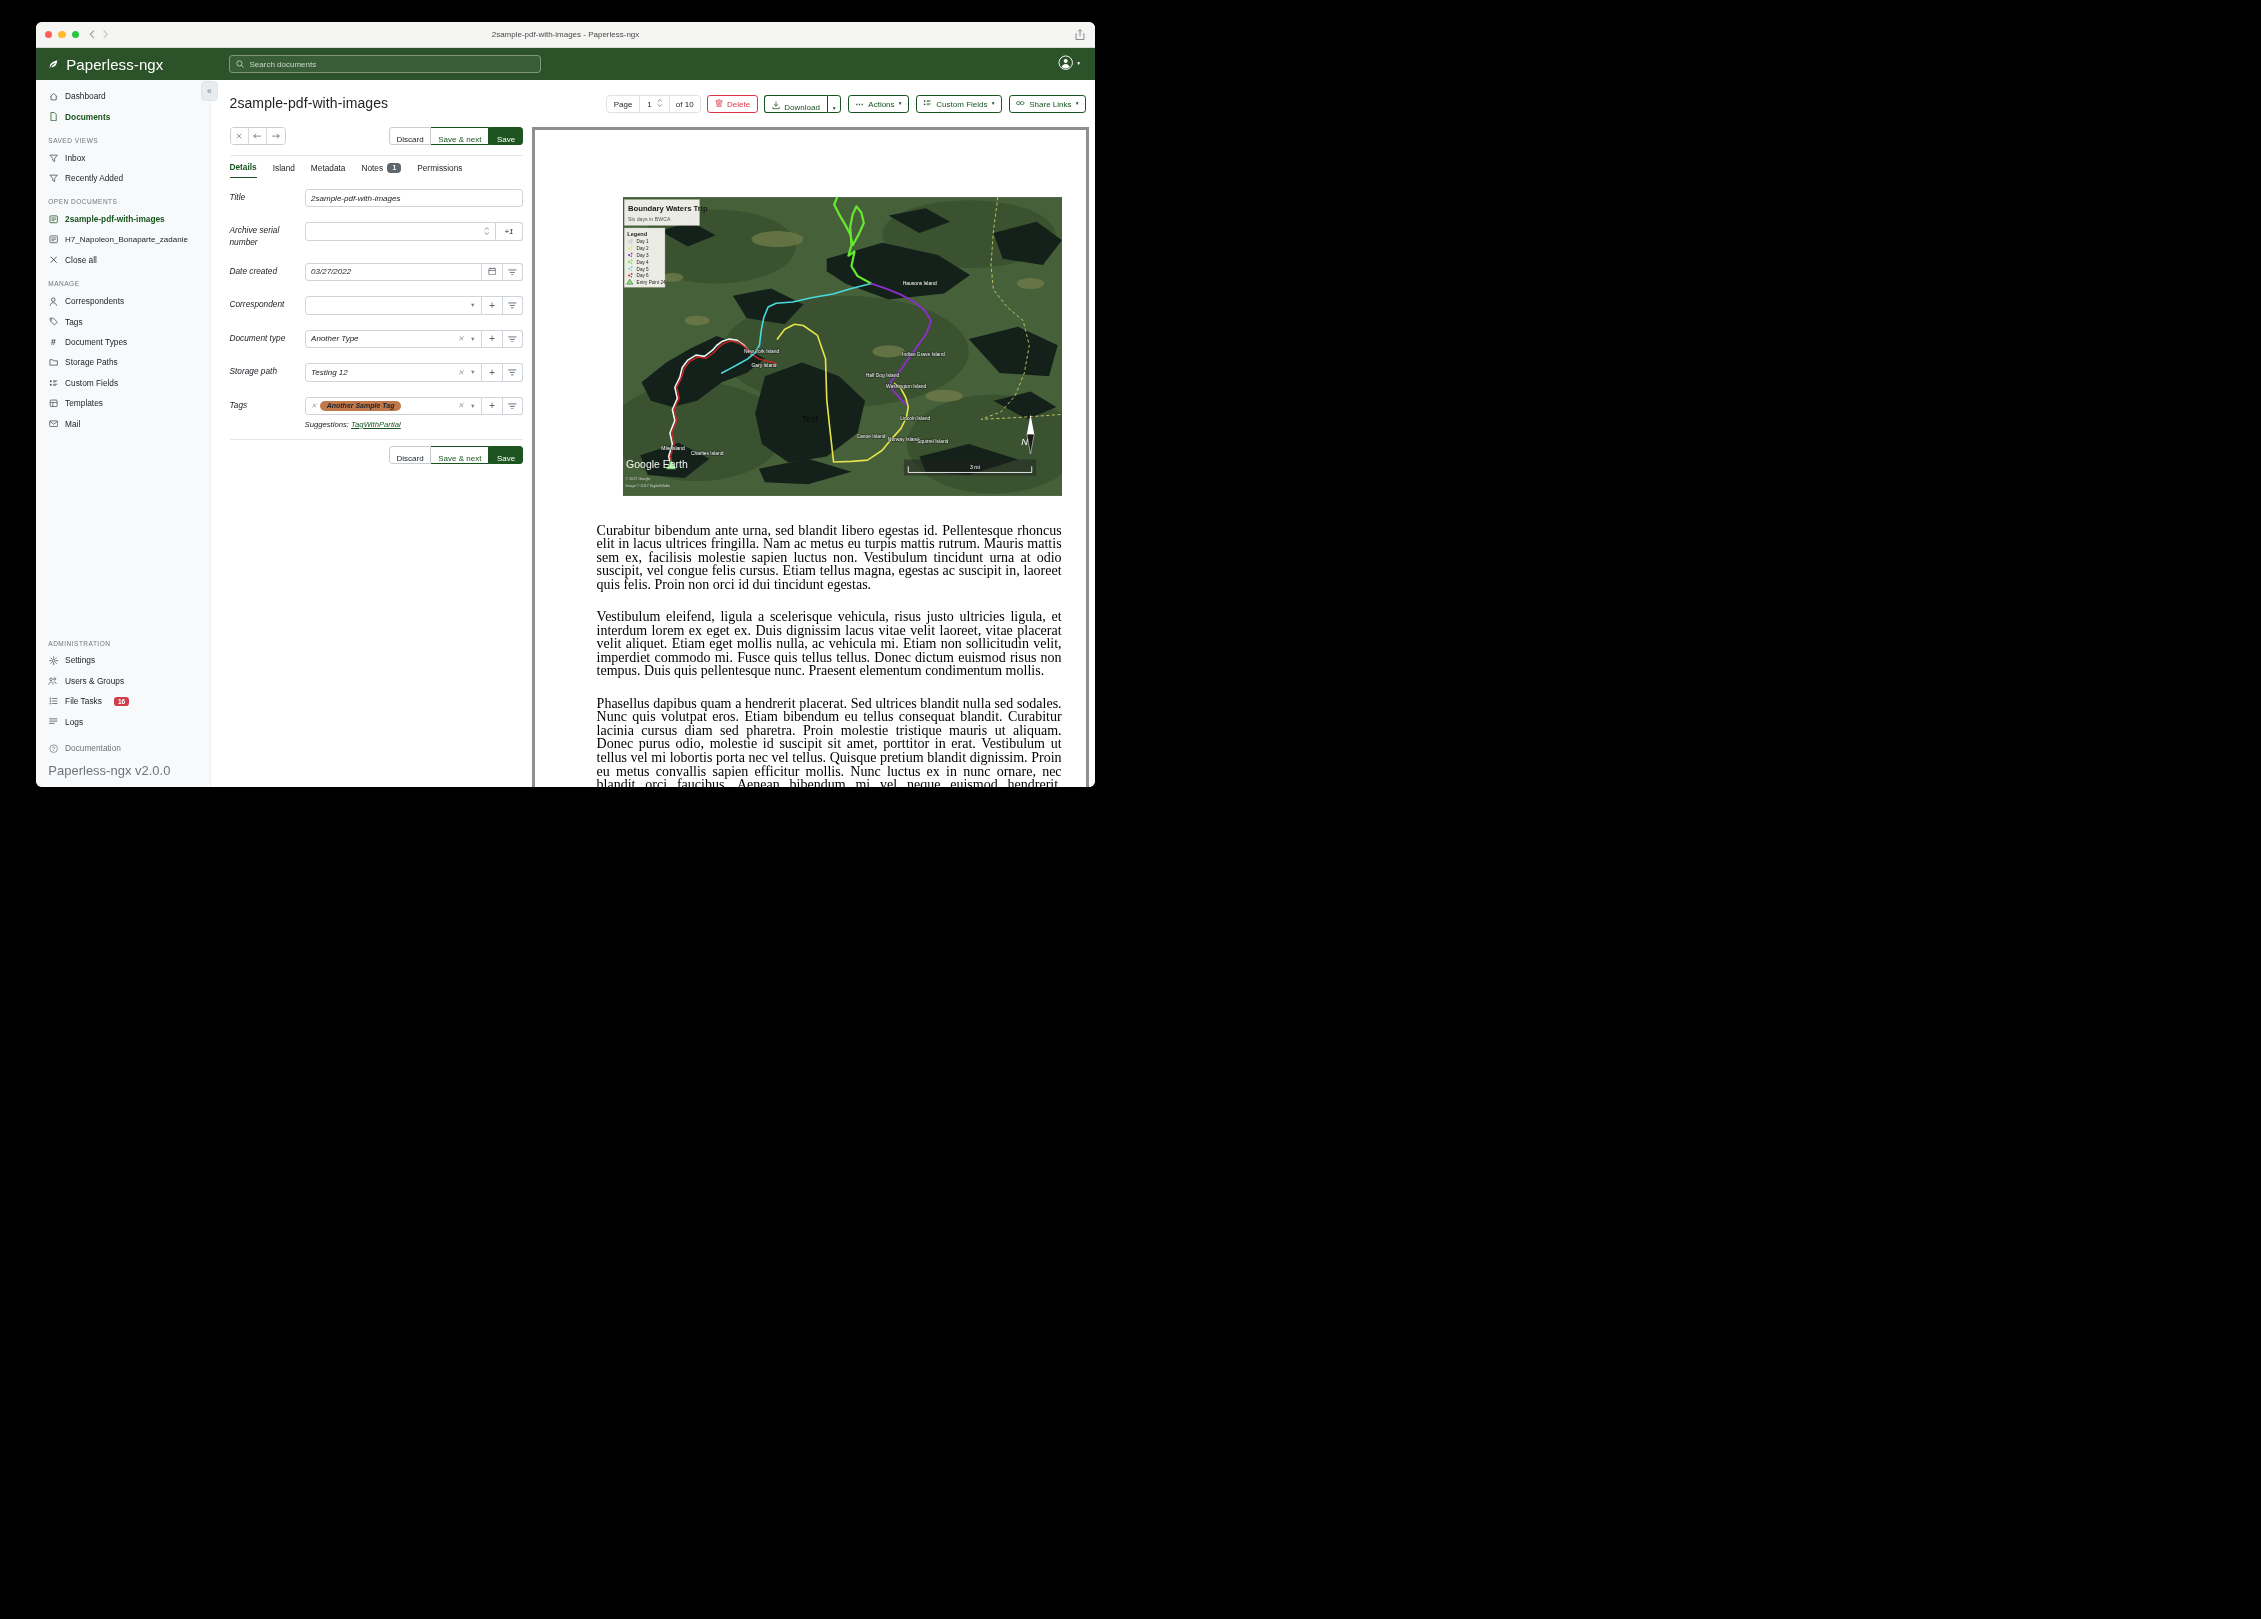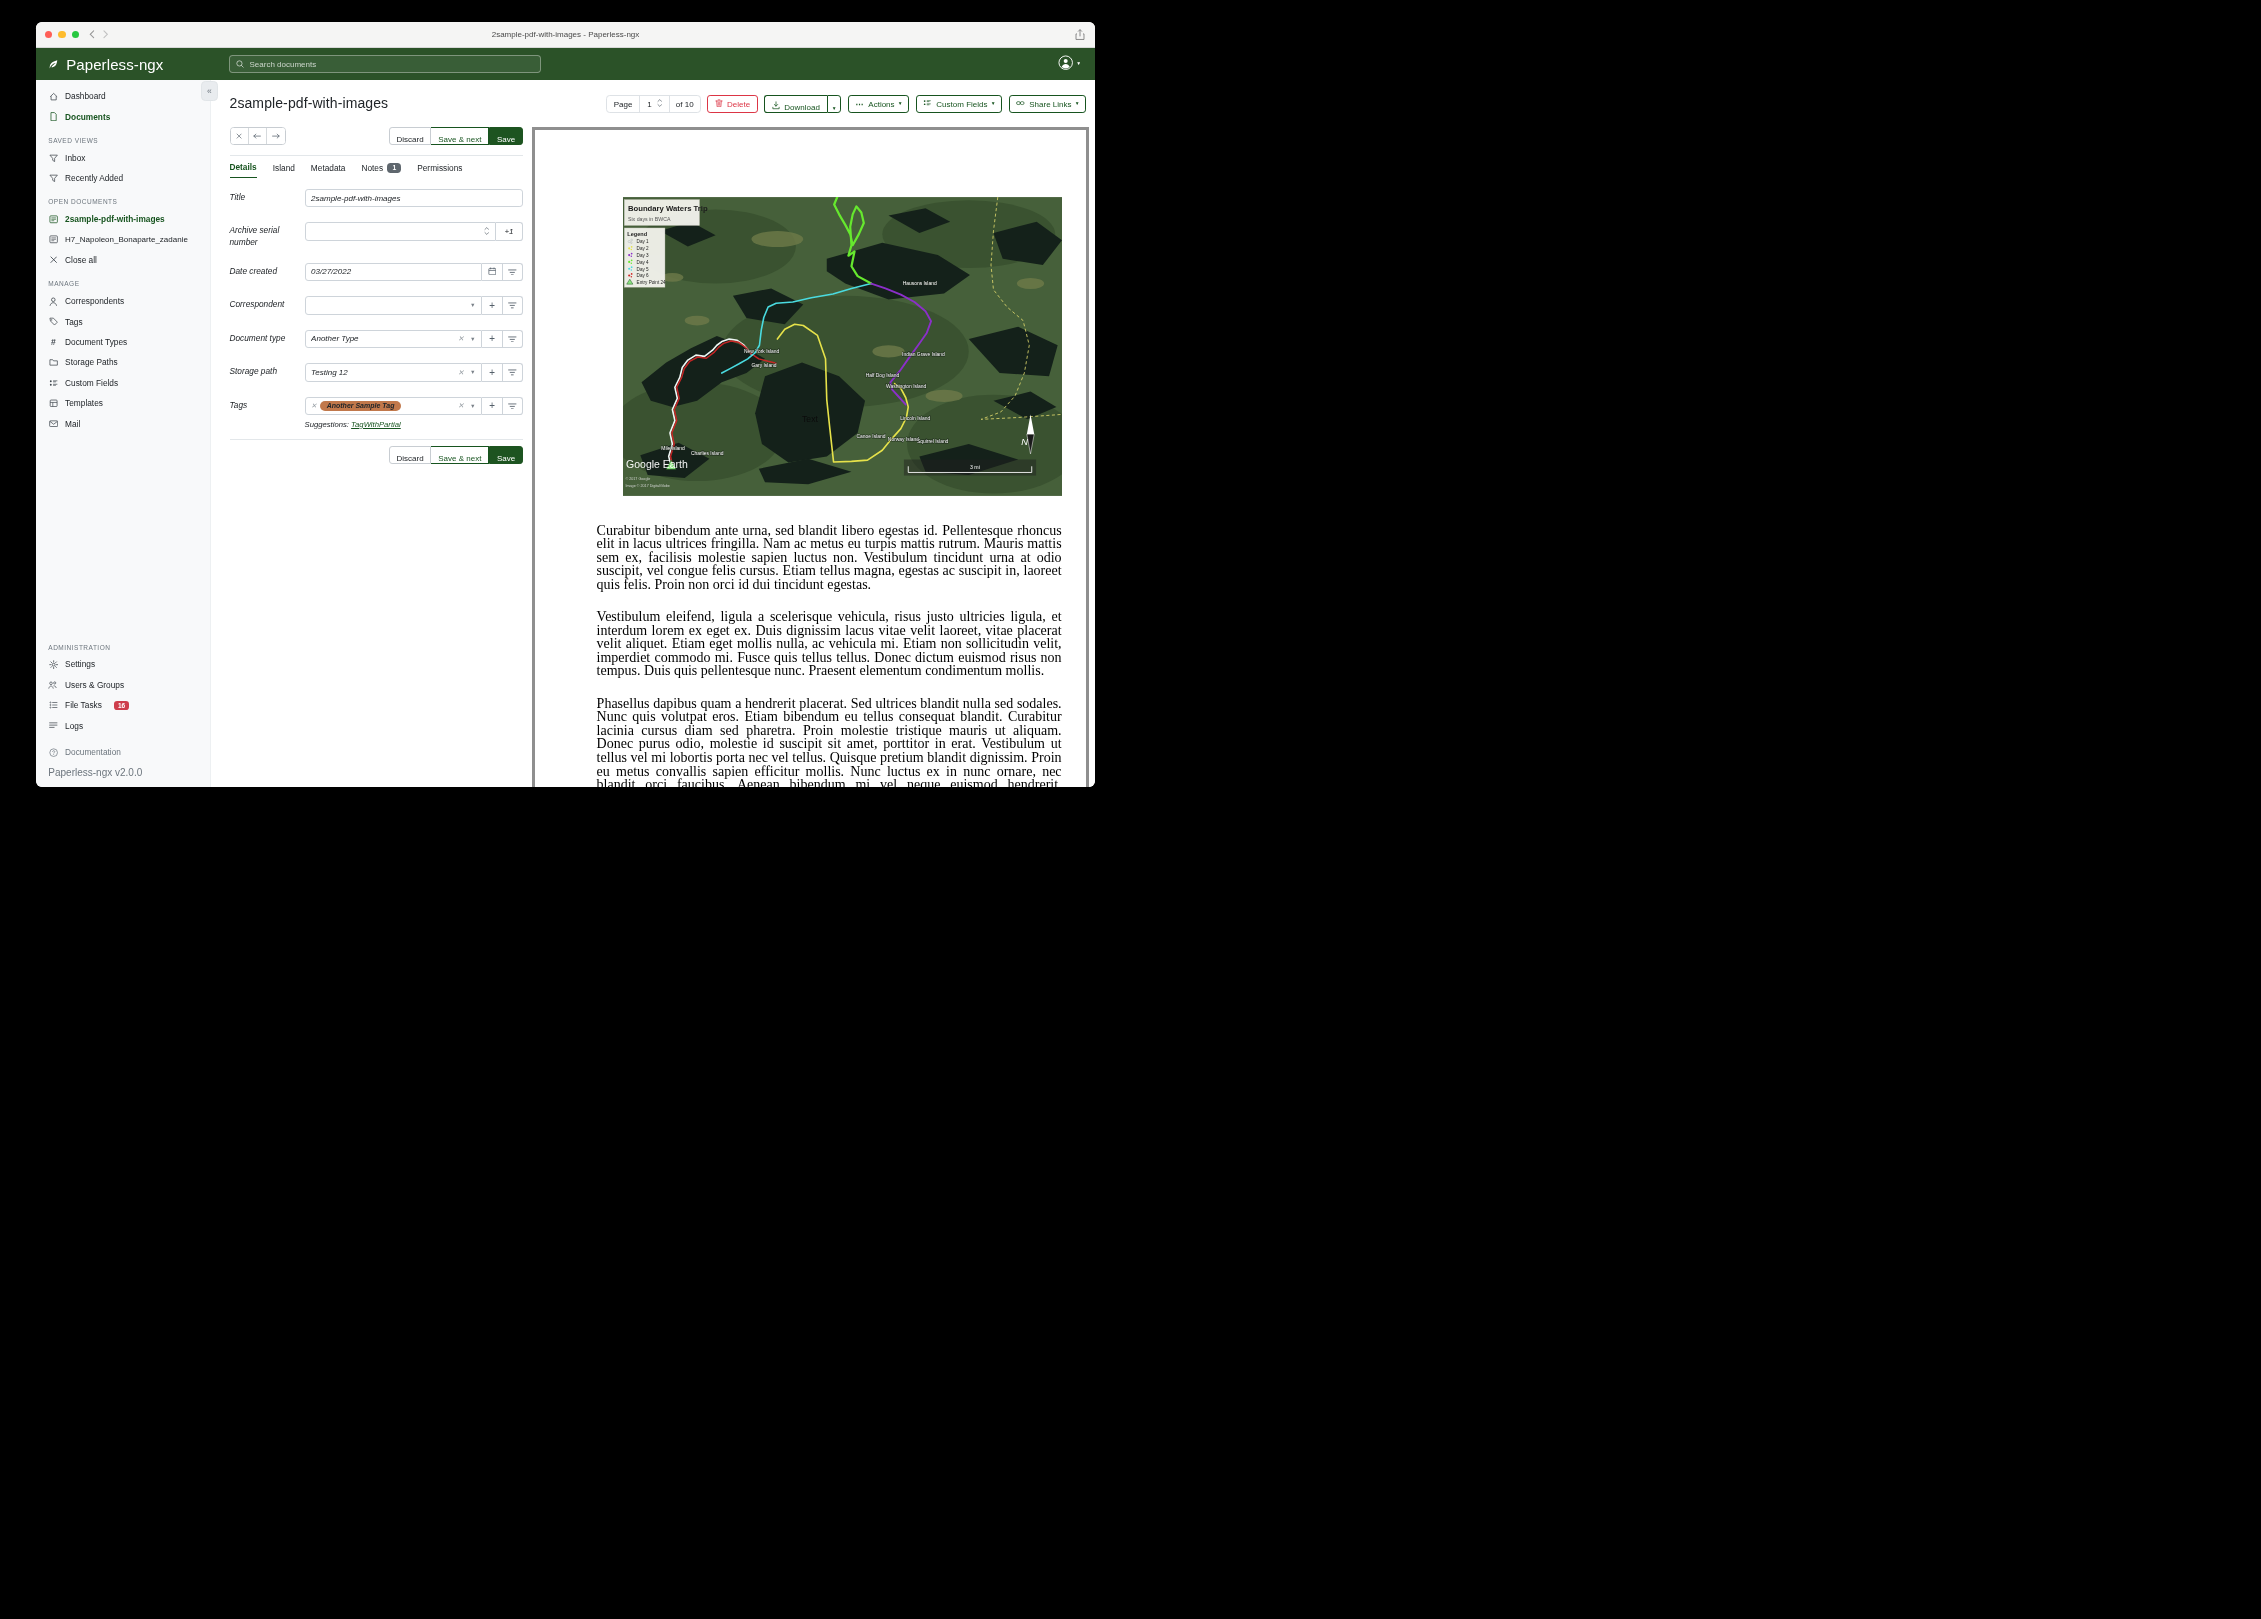--- a/index.html
+++ b/index.html
@@ -43,21 +43,21 @@
   .side-item .ic { width:10px; height:10px; color:#3f464d; display:flex; align-items:center;
                    justify-content:center; flex:0 0 10px; font-size:8px; }
   .side-item.active { color:#17541f; font-weight:700; }
   .side-item.active .ic { color:#17541f; }
   .side-head { font-size:6.5px; letter-spacing:0.5px; color:#6c757d; padding:10px 12.3px 3.7px;
                font-weight:500; flex:0 0 auto; }
   .side-spacer { flex:1 1 auto; }
   .badge-red { background:#ce3e4c; color:#fff; font-size:6.5px; font-weight:700;
                border-radius:3.1px; padding:1.2px 4.3px; margin-left:5px; }
   .side-doc { color:#6c757d; }
-  .side-version { padding:5px 12.3px 8.6px; font-size:10px; color:#6c757d; flex:0 0 auto; }
+  .side-version { padding:5px 12.3px 8.6px; font-size:13px; color:#6c757d; flex:0 0 auto; }
 
   .collapse-btn { position:absolute; left:165px; top:59px; width:16.7px; height:20.4px;
                   background:#e9ecef; border:0.6px solid #e1e5e8; border-radius:4.3px; color:#6c757d;
                   font-size:8.6px; display:flex; align-items:center; justify-content:center; z-index:5; }
 
   
   .main { flex:1; background:#fff; position:relative; min-width:0; overflow:hidden; }
   .heading-row { display:flex; align-items:flex-start; padding:15px 8.6px 0 18.5px; }
   .page-title { font-size:14px; font-weight:500; color:#212529; letter-spacing:0.1px; }
   .toolbar { margin-left:auto; display:flex; gap:6.2px; align-items:center; flex-wrap:nowrap; }

